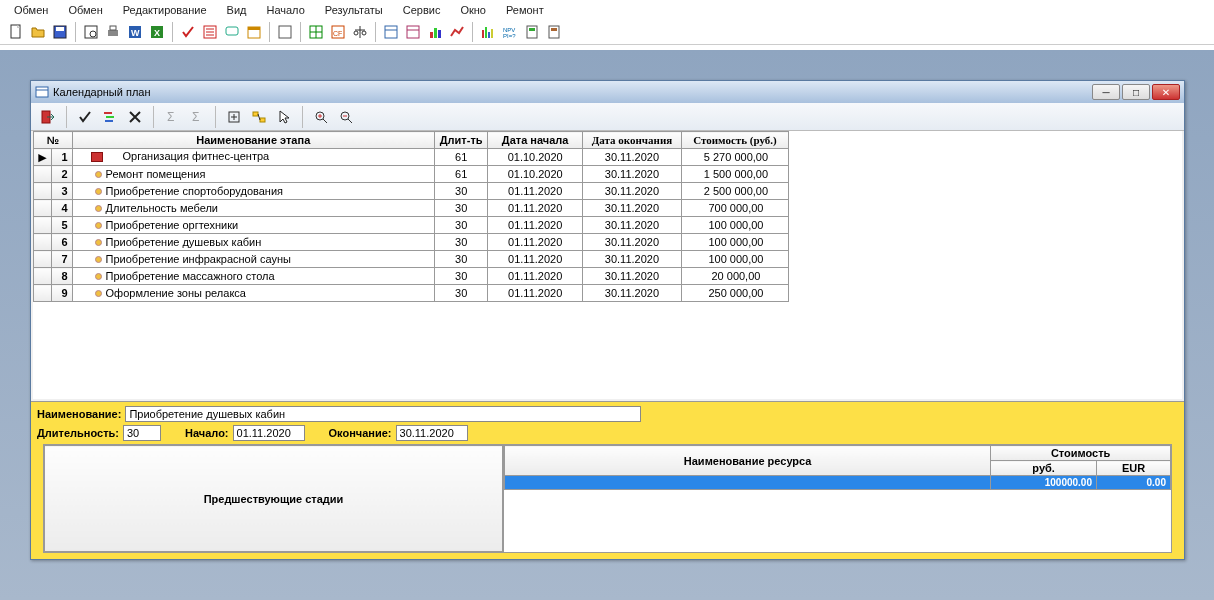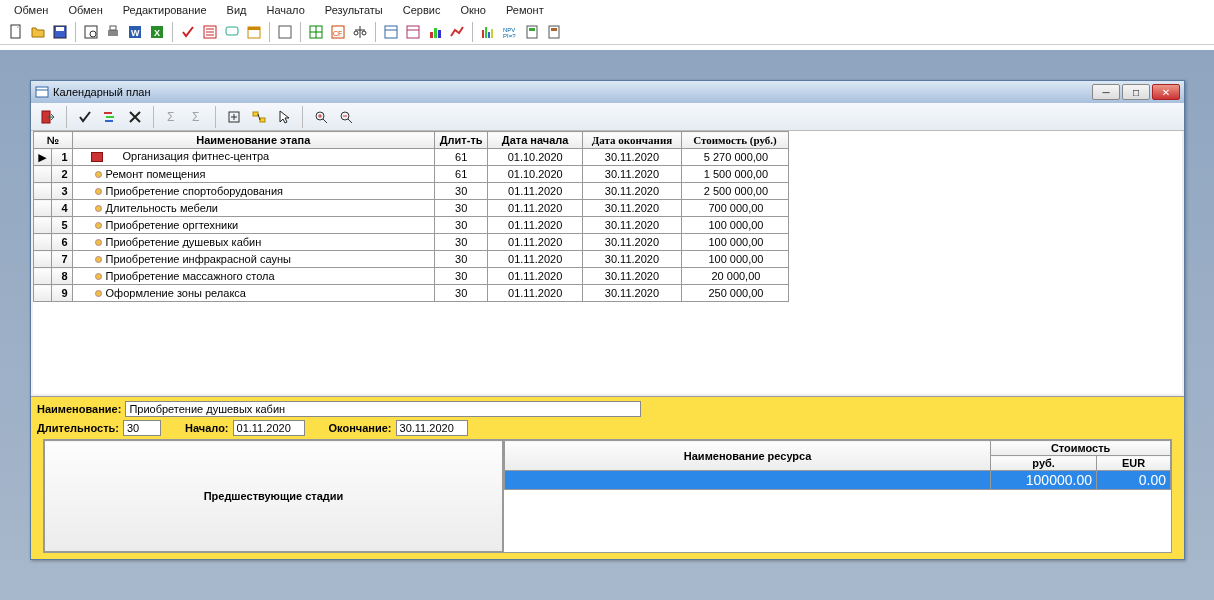--- a/index.html
+++ b/index.html
@@ -225,21 +225,21 @@
   gap: 16px;
 }
 .split th {
   font-size: 11px;
   font-weight: bold;
   border: 1px solid #999;
   background: linear-gradient(#fdfdfd,#ececec);
   padding: 1px 4px;
 }
 table.res { border-collapse: collapse; width: 100%; }
-table.res td { border: 1px solid #999; padding: 1px 4px; height: 14px; font-size: 14px; }
+table.res td { border: 1px solid #999; padding: 1px 4px; height: 14px; font-size: 10px; font-weight: bold; }
 tr.selrow td {
   background: #2b87e8;
   color: #fff;
   text-align: right;
 }
 .blank-body { height: 60px; }
 svg { display: block; }
 </style>
 </head>
 <body>

